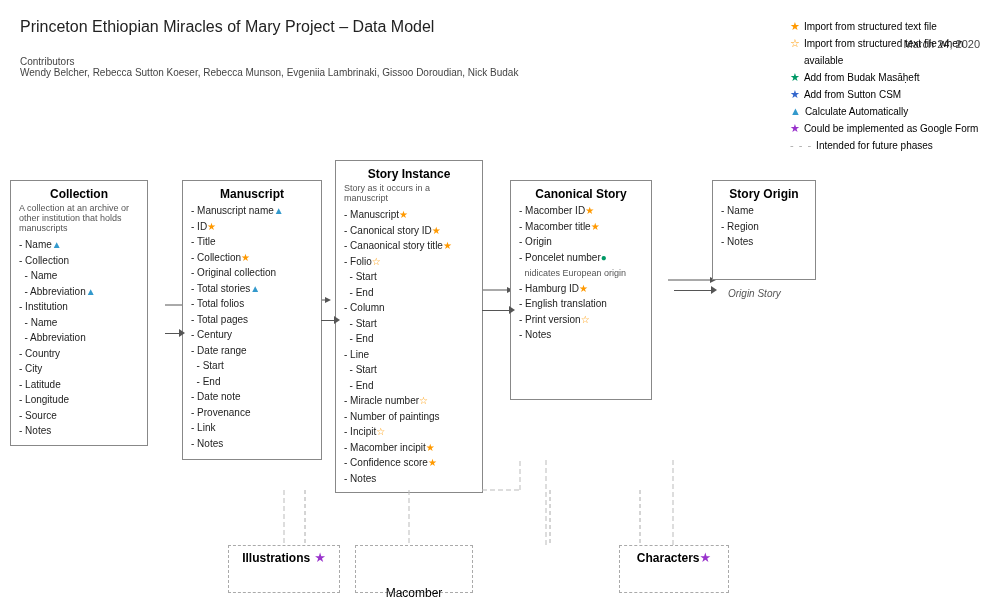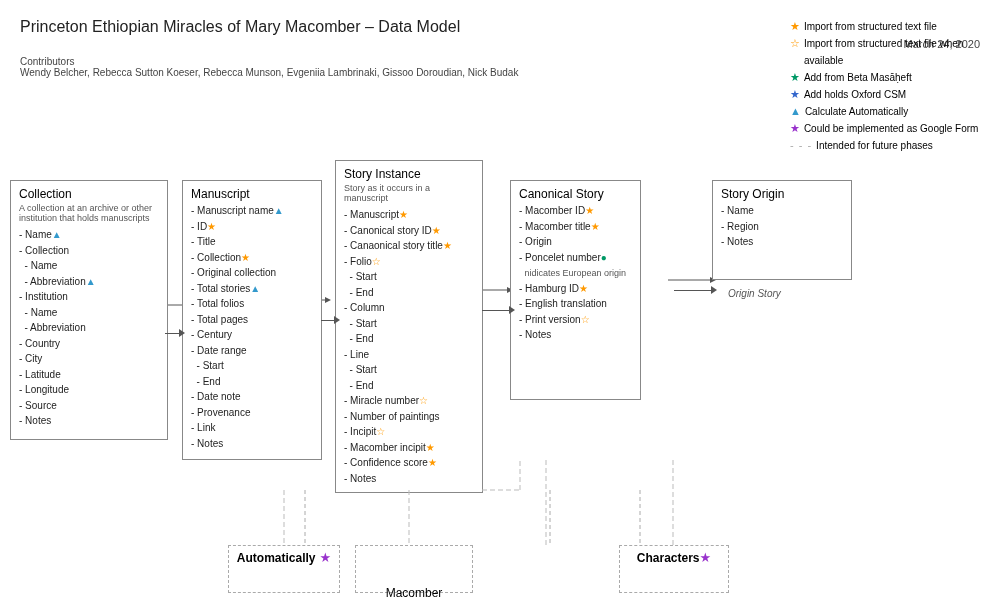--- a/index.html
+++ b/index.html
@@ -66,22 +66,22 @@
       bottom: 10px;
     }
     
     .box {
       position: absolute;
       border: 1px solid #888;
       background: #fff;
       padding: 6px 8px;
     }
     .box-title {
-      text-align: left;
-      font-weight: normal;
+      text-align: center;
+      font-weight: bold;
       font-size: 12px;
       margin-bottom: 2px;
     }
     .box-subtitle {
       text-align: left;
       font-size: 9px;
       color: #555;
       margin-bottom: 4px;
     }
     .box-content {
@@ -110,42 +110,42 @@
     .icon-teal { color: #009966; }
     .icon-blue { color: #3366cc; }
     .icon-purple { color: #9933cc; }
   </style>
 </head>
 <body>
 
 <div class="page">
 
   <div>
-    <div class="header-title">Princeton Ethiopian Miracles of Mary Macomber – Data Model</div>
+    <div class="header-title">Princeton Ethiopian Miracles of Mary Project – Data Model</div>
     <div class="header-date">March 24, 2020</div>
     <div class="header-contributors-label">Contributors</div>
     <div class="header-contributors">Wendy Belcher, Rebecca Sutton Koeser, Rebecca Munson, Evgeniia Lambrinaki, Gissoo Doroudian, Nick Budak</div>
   </div>
 
   <div class="legend">
     <div class="legend-item">
       <span class="legend-icon icon-orange-star">★</span>
       <span>Import from structured text file</span>
     </div>
     <div class="legend-item">
       <span class="legend-icon icon-orange-star-outline">☆</span>
       <span>Import from structured text file when available</span>
     </div>
     <div class="legend-item">
       <span class="legend-icon icon-teal">★</span>
-      <span>Add from Beta Masāḥeft</span>
+      <span>Add from Budak Masāḥeft</span>
     </div>
     <div class="legend-item">
       <span class="legend-icon icon-blue">★</span>
-      <span>Add holds Oxford CSM</span>
+      <span>Add from Sutton CSM</span>
     </div>
     <div class="legend-item">
       <span class="legend-icon" style="color:#3399cc;">▲</span>
       <span>Calculate Automatically</span>
     </div>
     <div class="legend-item">
       <span class="legend-icon icon-purple">★</span>
       <span>Could be implemented as Google Form</span>
     </div>
     <div class="legend-item">
@@ -170,21 +170,21 @@
       <line x1="391" y1="395" x2="391" y2="405" stroke="#aaa" stroke-width="1" stroke-dasharray="4,3"></line>
       <line x1="540" y1="340" x2="540" y2="395" stroke="#aaa" stroke-width="1" stroke-dasharray="4,3"></line>
       <line x1="630" y1="340" x2="630" y2="395" stroke="#aaa" stroke-width="1" stroke-dasharray="4,3"></line>
       <defs>
         <marker id="arrowhead" markerWidth="6" markerHeight="6" refX="3" refY="3" orient="auto">
           <path d="M0,0 L0,6 L6,3 z" fill="#555"></path>
         </marker>
       </defs>
     </svg>
 
-    <div class="box" style="left:0; top:30px; width:158px; min-height:260px;">
+    <div class="box" style="left:0; top:30px; width:138px; min-height:260px;">
       <div class="box-title">Collection</div>
       <div class="box-subtitle">A collection at an archive or other institution that holds manuscripts</div>
       <div class="box-content">
         - Name<span style="color:#3399cc;">▲</span><br>
         - Collection<br>
         &nbsp;&nbsp;- Name<br>
         &nbsp;&nbsp;- Abbreviation<span style="color:#3399cc;">▲</span><br>
         - Institution<br>
         &nbsp;&nbsp;- Name<br>
         &nbsp;&nbsp;- Abbreviation<br>
@@ -237,36 +237,36 @@
         &nbsp;&nbsp;- End<br>
         - Miracle number<span style="color:#f90;">☆</span><br>
         - Number of paintings<br>
         - Incipit<span style="color:#f90;">☆</span><br>
         - Macomber incipit<span style="color:#f90;">★</span><br>
         - Confidence score<span style="color:#f90;">★</span><br>
         - Notes
       </div>
     </div>
 
-    <div class="box" style="left:500px; top:30px; width:131px; min-height:220px;">
+    <div class="box" style="left:500px; top:30px; width:142px; min-height:220px;">
       <div class="box-title">Canonical Story</div>
       <div class="box-content">
         - Macomber ID<span style="color:#f90;">★</span><br>
         - Macomber title<span style="color:#f90;">★</span><br>
         - Origin<br>
         - Poncelet number<span style="color:#009966;">●</span><br>
         &nbsp;&nbsp;<span style="font-size:9px; color:#555;text-align:center;">nidicates European origin</span><br>
         - Hamburg ID<span style="color:#f90;">★</span><br>
         - English translation<br>
         - Print version<span style="color:#f90;">☆</span><br>
         - Notes
       </div>
     </div>
 
-    <div class="box" style="left:702px; top:30px; width:140px; min-height:100px;">
+    <div class="box" style="left:702px; top:30px; width:104px; min-height:100px;">
       <div class="box-title">Story Origin</div>
       <div class="box-content">
         - Name<br>
         - Region<br>
         - Notes
       </div>
     </div>
 
     <div style="position:absolute; top:183px; left:155px; width:18px; height:1px; background:#555;"></div>
     <div style="position:absolute; top:179px; left:169px; width:0; height:0; border-top:4px solid transparent; border-bottom:4px solid transparent; border-left:6px solid #555;"></div>
@@ -275,21 +275,21 @@
     <div style="position:absolute; top:166px; left:324px; width:0; height:0; border-top:4px solid transparent; border-bottom:4px solid transparent; border-left:6px solid #555;"></div>
 
     <div style="position:absolute; top:160px; left:472px; width:30px; height:1px; background:#555;"></div>
     <div style="position:absolute; top:156px; left:499px; width:0; height:0; border-top:4px solid transparent; border-bottom:4px solid transparent; border-left:6px solid #555;"></div>
 
     <div style="position:absolute; top:140px; left:664px; width:40px; height:1px; background:#555;"></div>
     <div style="position:absolute; top:136px; left:701px; width:0; height:0; border-top:4px solid transparent; border-bottom:4px solid transparent; border-left:6px solid #555;"></div>
 
     <div class="box-dashed" style="left:218px; top:395px; width:112px; height:48px;">
       <div style="display:flex; align-items:center; justify-content:center; gap:4px;">
-        <span style="font-weight:bold; font-size:12px;">Automatically</span>
+        <span style="font-weight:bold; font-size:12px;">Illustrations</span>
         <span style="color:#9933cc; font-size:13px;">★</span>
       </div>
     </div>
 
     <div class="box-dashed" style="left:345px; top:395px; width:118px; height:48px;">
       <div style="display:flex; align-items:center; justify-content:center; gap:4px; flex-wrap:wrap;">
         <span style="font-weight:normal; font-size:12px; margin-top:36px;">Macomber Keywords</span>
         <span style="color:#f90; font-size:13px;">★</span>
       </div>
     </div>

